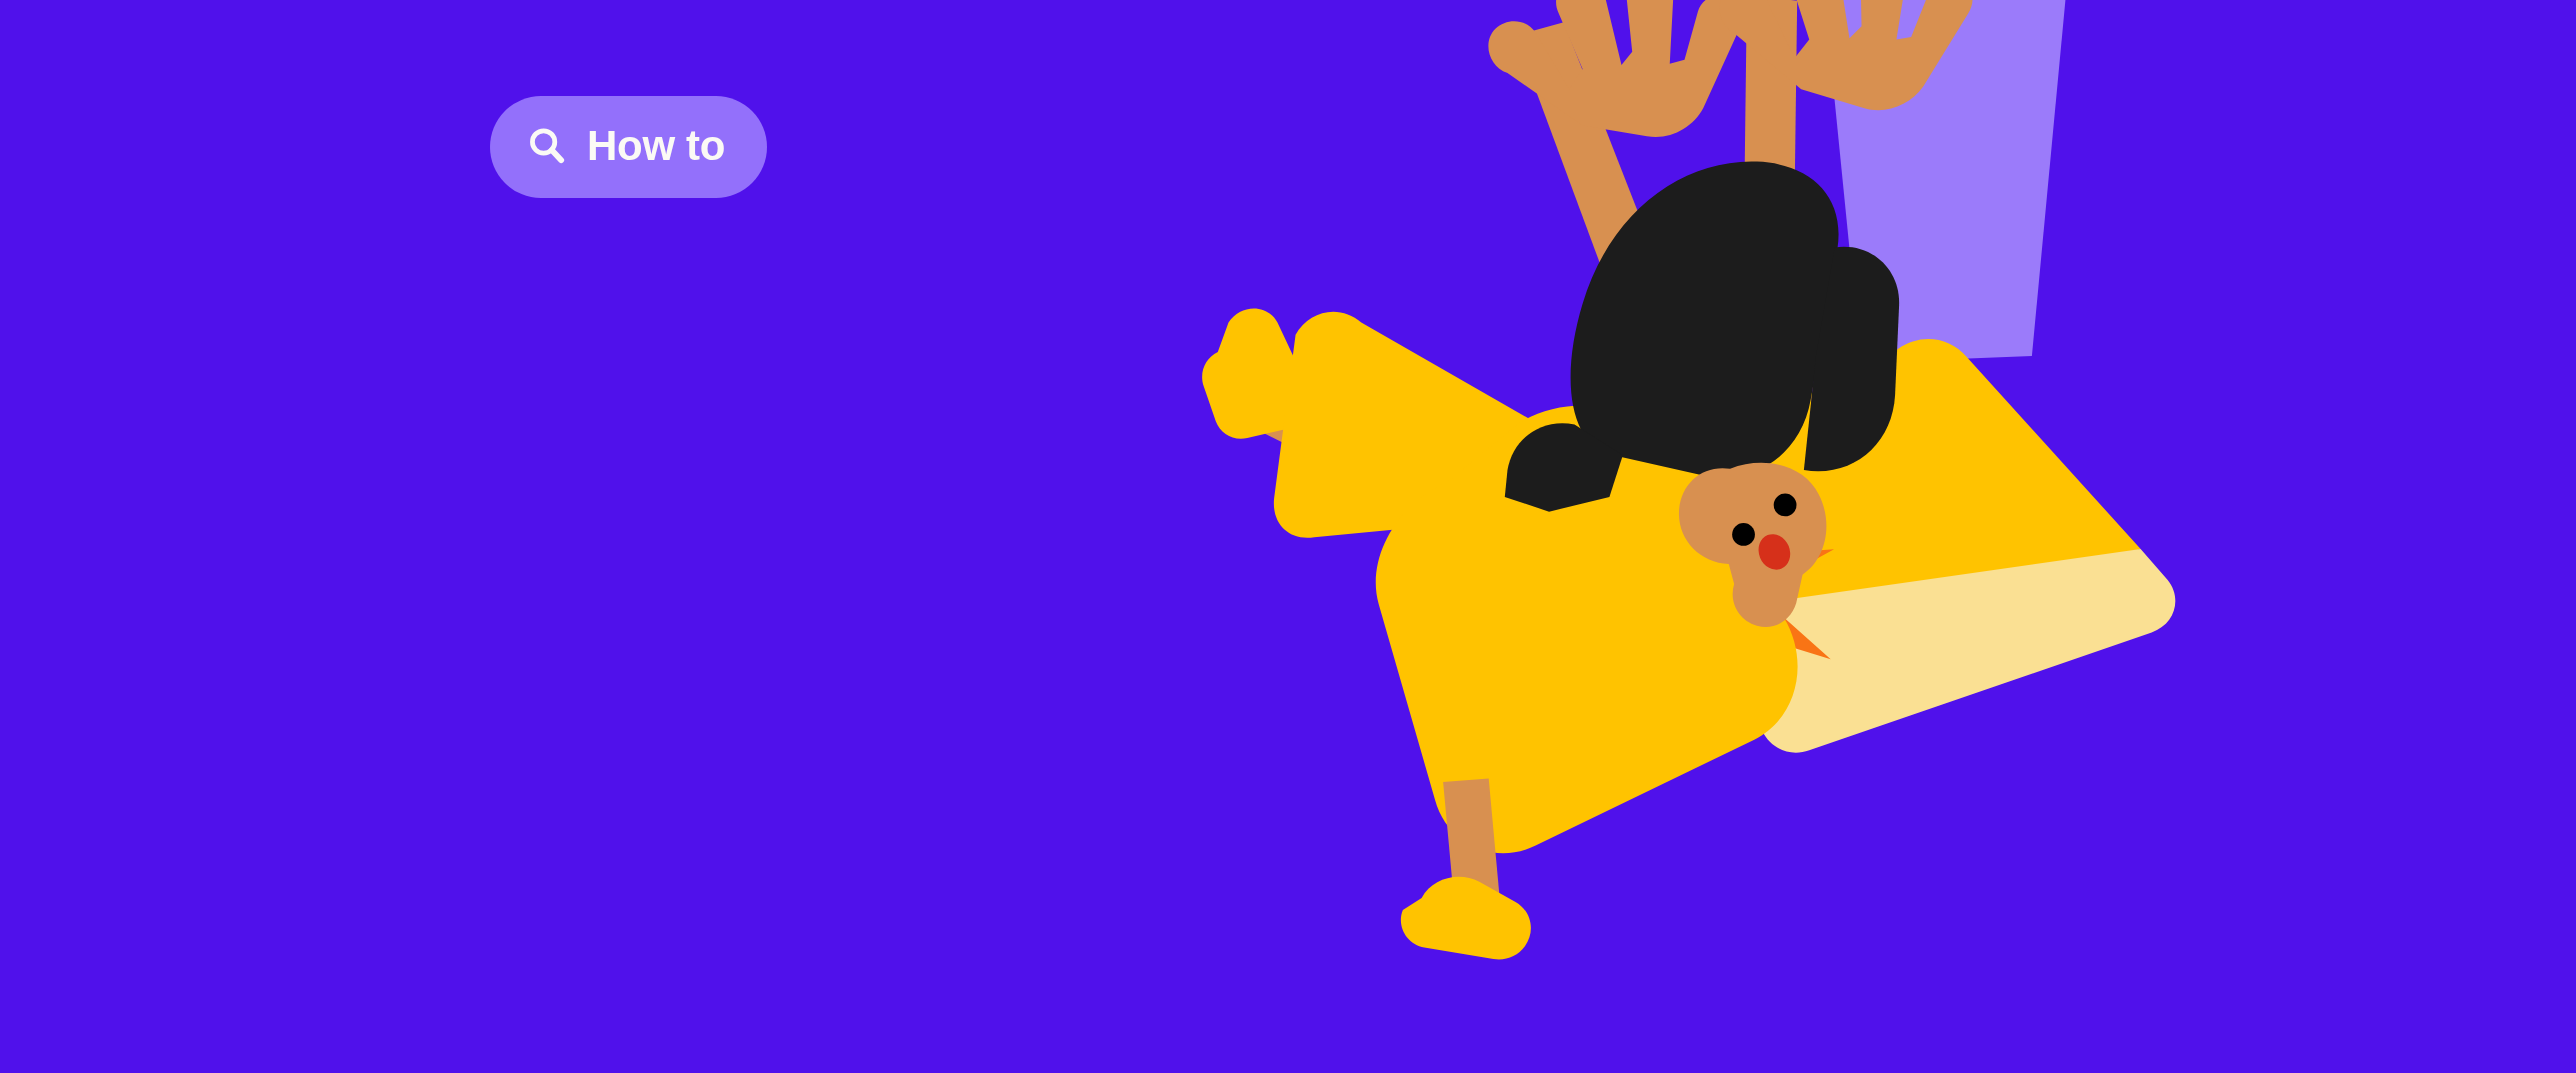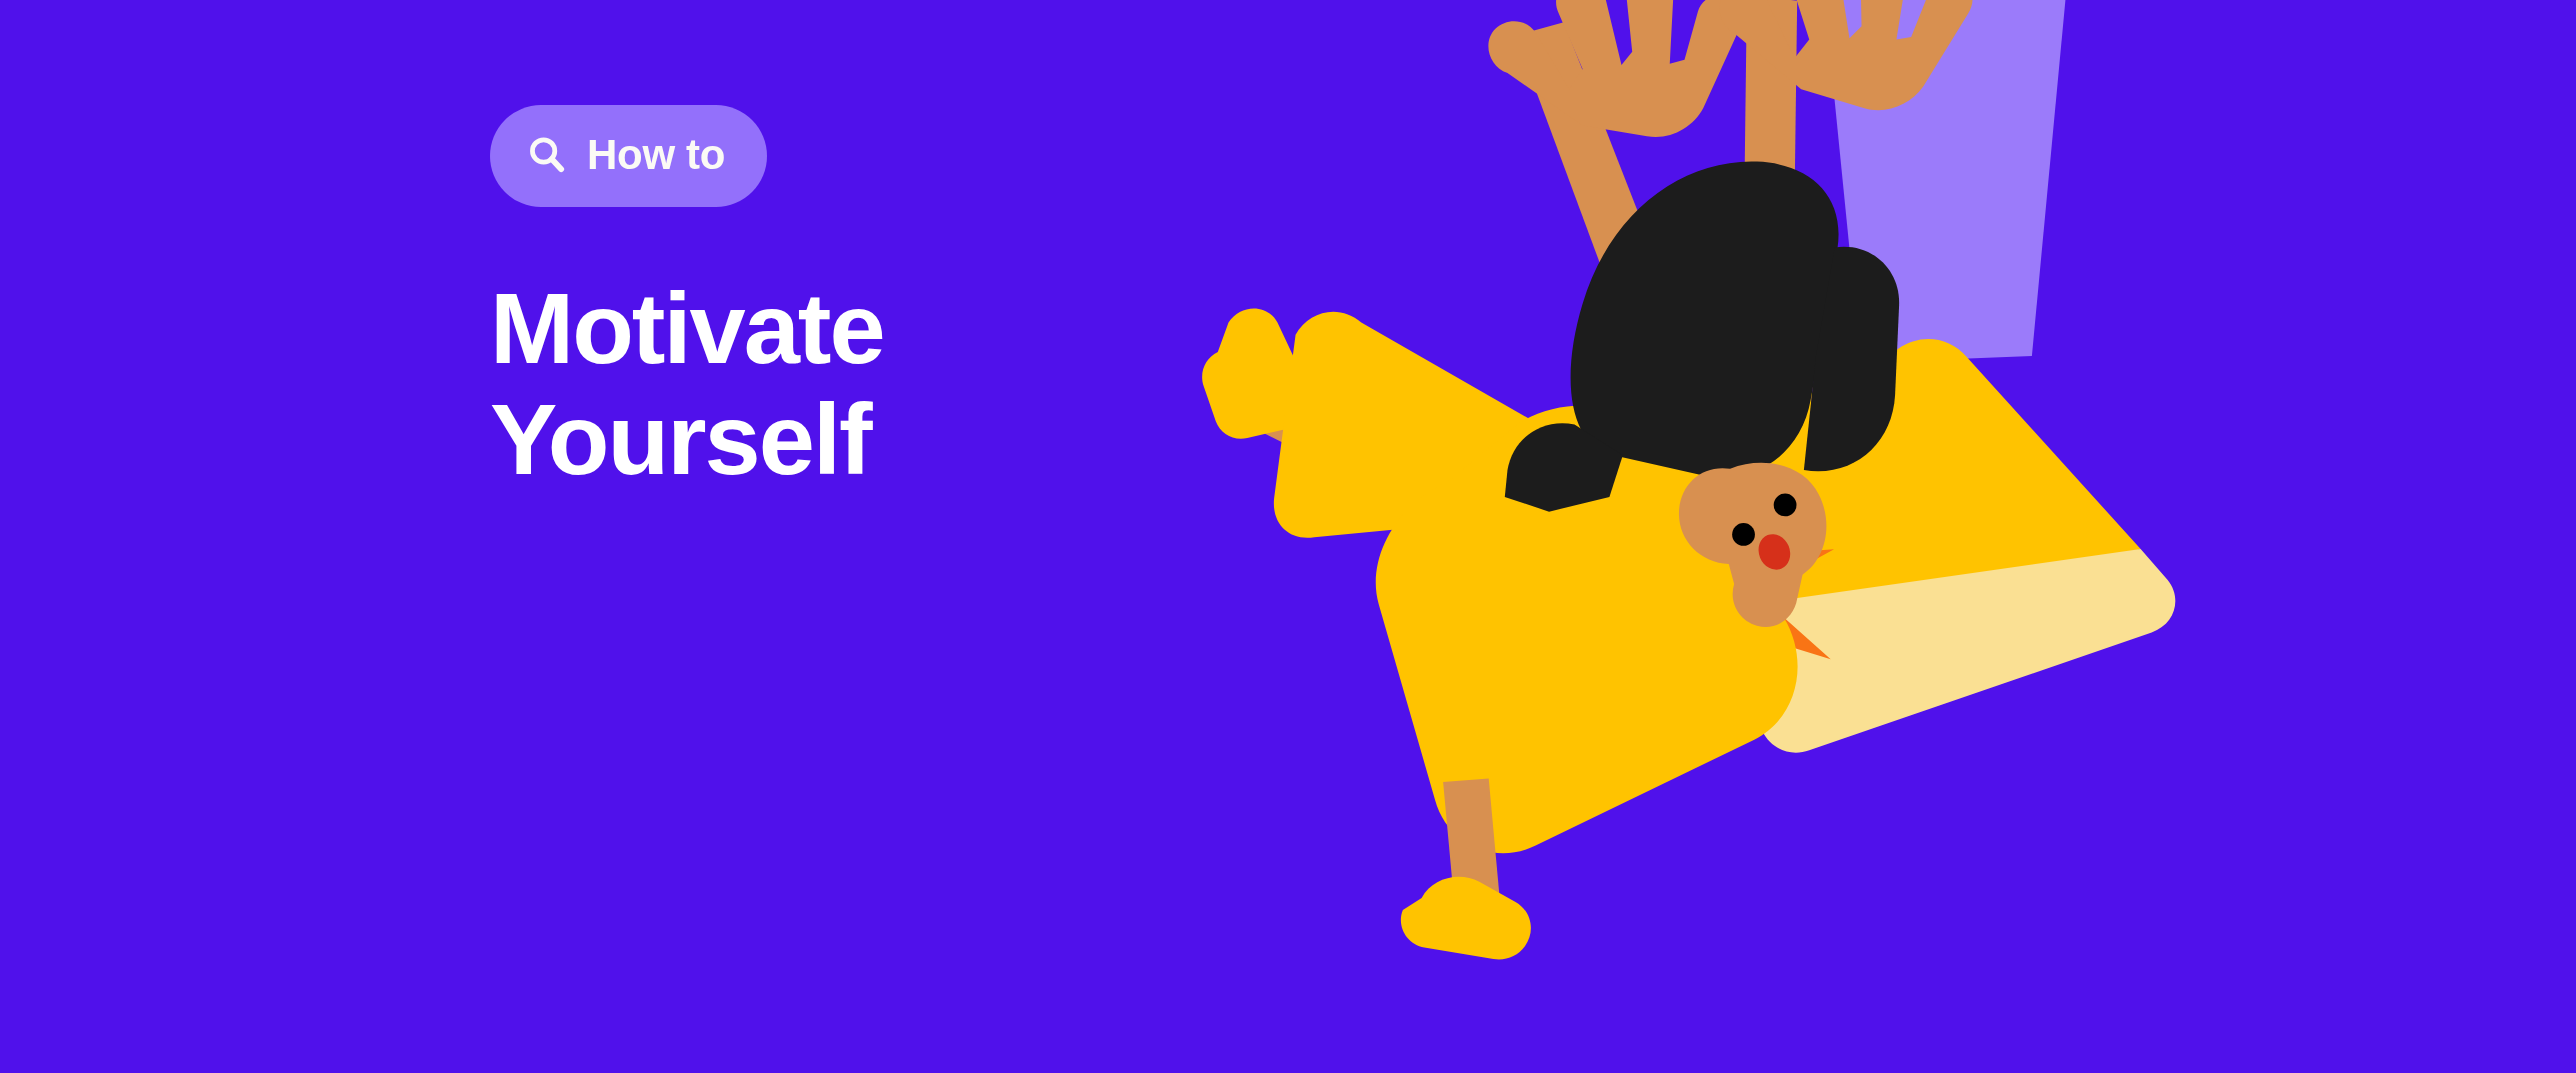--- a/index.html
+++ b/index.html
@@ -16,21 +16,21 @@
     width: 2576px;
     height: 1073px;
     overflow: hidden;
     background: #5011eb;
   }
 
   
   #text-col {
     position: absolute;
     left: 490px;
-    top: 105px;
+    top: 96px;
     width: 738px;
   }
 
   #how-to-pill {
     display: inline-flex;
     align-items: center;
     gap: 19px;
     background: #9370fb;
     border-radius: 670px;
     padding: 20px 42px 23px 36px;
@@ -85,24 +85,20 @@
     <div id="how-to-pill">
       <span class="pill-icon">
         <svg viewBox="0 0 62 62" xmlns="http://www.w3.org/2000/svg">
           <circle cx="26" cy="25" r="16.5" fill="none" stroke="#fbfaf5" stroke-width="7"></circle>
           <line x1="38" y1="37" x2="52" y2="52" stroke="#fbfaf5" stroke-width="8.5" stroke-linecap="round"></line>
         </svg>
       </span>
       <span class="pill-label">How to</span>
     </div>
 
-    <h1 id="page-title">
-      <span class="tline">Motivate</span>
-      <span class="tline">Yourself</span>
-    </h1>
 
   </div>
 
   <div id="illustration">
     <svg viewBox="0 0 1700 1760" xmlns="http://www.w3.org/2000/svg">
 
       <g>
         <path d="M1005 0 L1395 0 L1330 690 L1075 700 Z" fill="#9b7bfa"></path>
       </g>
 

